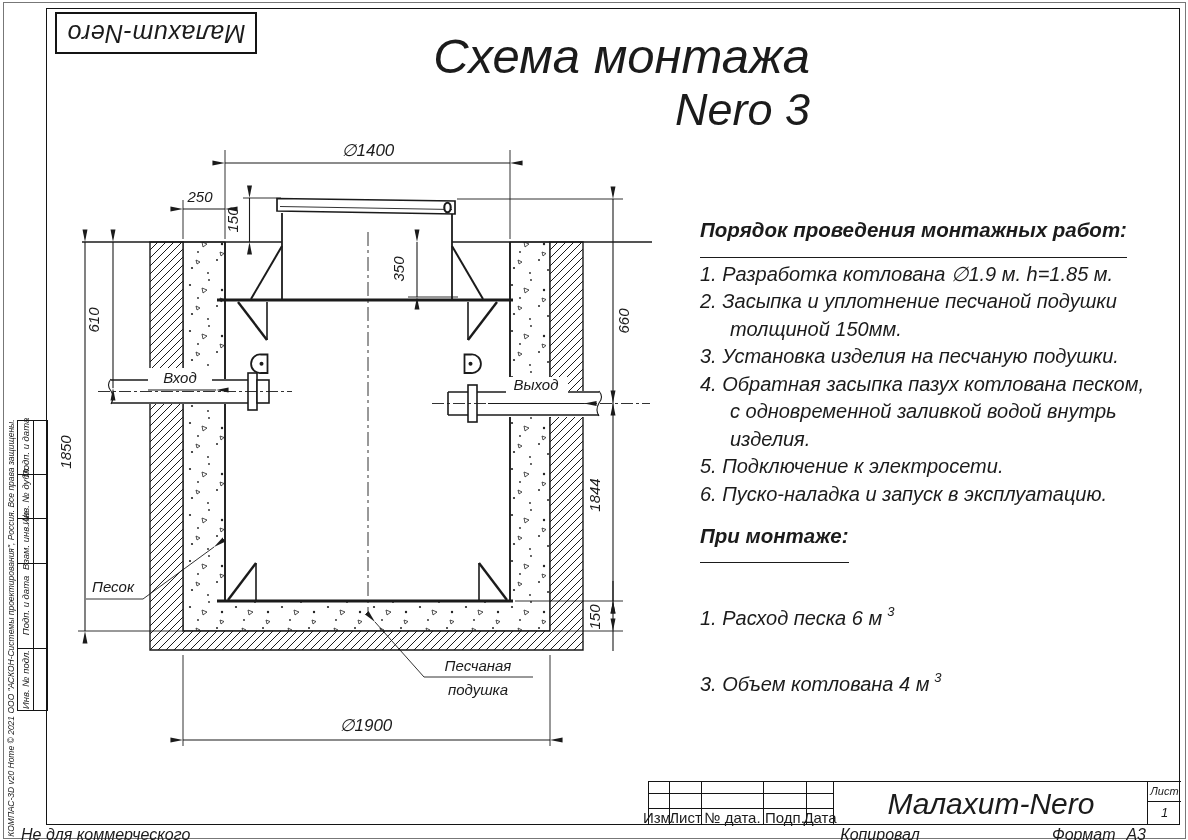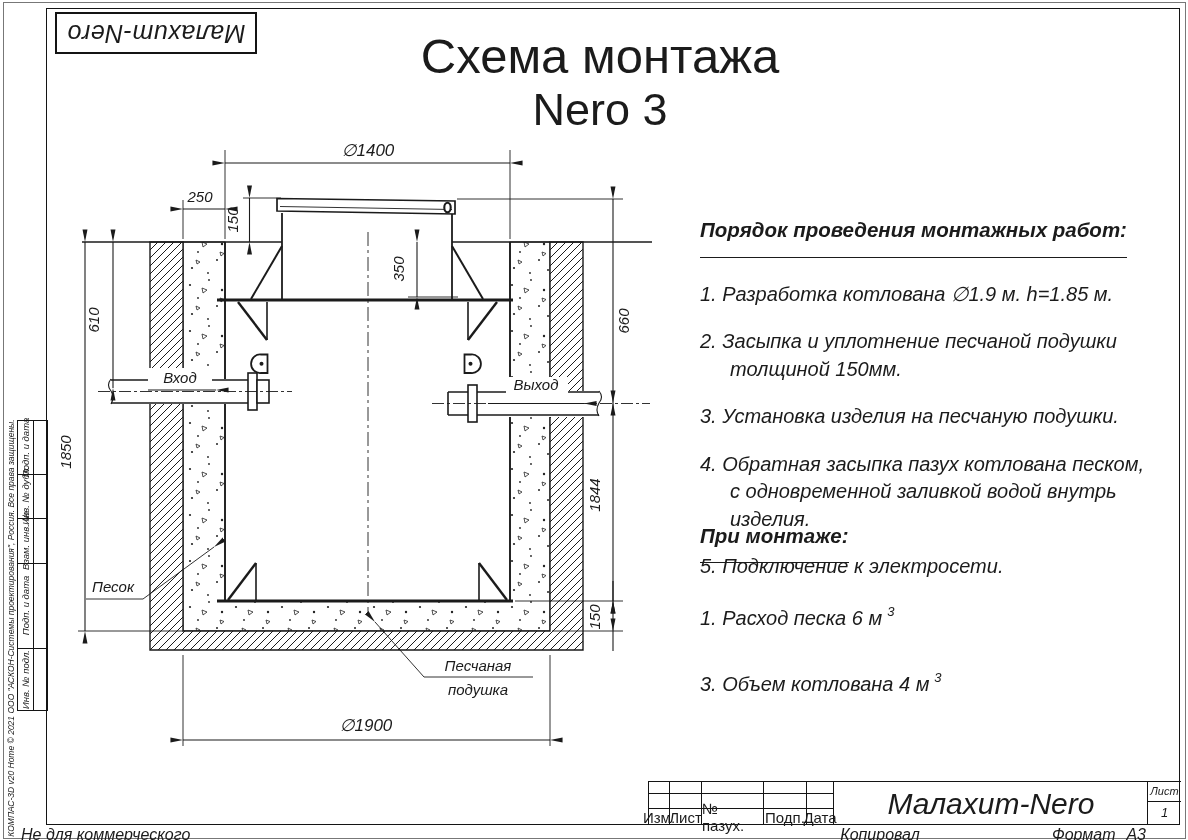--- a/index.html
+++ b/index.html
@@ -7,28 +7,28 @@
        font-family:"Liberation Sans",sans-serif;color:#1b1b1b;}
   .abs{position:absolute;}
   .sheet-edge{left:3px;top:2px;width:1181px;height:835px;border:1px solid #777;}
   .frame{left:46px;top:8px;width:1132px;height:815px;border:1.8px solid #141414;}
   
   .logo-box{left:55px;top:12px;width:198px;height:38px;border:2px solid #141414;
             display:flex;align-items:center;justify-content:center;}
   .logo-box span{display:inline-block;transform:rotate(180deg);
                  font-style:italic;font-size:25px;letter-spacing:.5px;}
   
-  .main-title{left:390px;top:28px;width:420px;text-align:center;}
+  .main-title{left:390px;top:28px;width:420px;text-align:right;font-style:italic;}
   .main-title .t1{font-size:49px;line-height:56px;}
   .main-title .t2{font-size:45px;line-height:52px;}
   
   .instr{left:700px;top:216px;width:450px;font-style:italic;font-size:20px;line-height:27.5px;}
   .instr .hd, .mont .hd{font-weight:bold;font-size:20.5px;display:inline-block;
         border-bottom:1.6px solid #1b1b1b;padding-bottom:13px;margin-bottom:3px;}
-  .itm{text-indent:-30px;padding-left:30px;margin-top:20px;}
+  .itm{text-indent:-30px;padding-left:30px;}
   .mont{left:700px;top:522px;width:450px;font-style:italic;font-size:20px;line-height:27px;}
   .mont .mitm{margin-top:32px;}
   .m3sup{font-size:13px;vertical-align:9px;margin-left:5px;}
   
   .revtable{left:648px;top:781px;width:185px;height:43px;border-left:1.6px solid #141414;
             border-top:1.6px solid #141414;display:grid;
             grid-template-columns:21px 32px 62px 43px 27px;grid-template-rows:12px 15px 16px;}
   .revtable div{border-right:1.3px solid #141414;border-bottom:1.3px solid #141414;
             font-size:15px;display:flex;align-items:center;justify-content:center;}
   .revtable div:nth-last-child(-n+5){border-bottom:none;}
@@ -223,20 +223,21 @@
   </g>
 </svg>
 
 <div class="abs instr">
   <span class="hd">Порядок проведения монтажных работ:</span>
   <div class="itm">1. Разработка котлована ∅1.9 м. h=1.85 м.</div>
   <div class="itm">2. Засыпка и уплотнение песчаной подушки толщиной 150мм.</div>
   <div class="itm">3. Установка изделия на песчаную подушки.</div>
   <div class="itm">4. Обратная засыпка пазух котлована песком, с одновременной заливкой водой внутрь изделия.</div>
   <div class="itm">5. Подключение к электросети.</div>
+  <div class="itm">6. Пуско-наладка и запуск в эксплуатацию.</div>
 </div>
 
 <div class="abs mont">
   <span class="hd">При монтаже:</span>
   <div class="mitm">
     <span>1. Расход песка 6 м</span><span class="m3sup">3</span>
   </div>
   <div class="mitm">
     <span>3. Объем котлована 4 м</span><span class="m3sup">3</span>
   </div>
@@ -248,21 +249,21 @@
     <div></div>
     <div></div>
     <div></div>
   <div></div>
     <div></div>
     <div></div>
     <div></div>
     <div></div>
   <div>Изм.</div>
   <div>Лист</div>
-  <div>№ пазух.</div>
+  <div>№ дата.</div>
   <div>Подп.</div>
   <div>Дата</div>
 </div>
 <div class="abs titlecell">
   <span>Малахит-Nero</span>
 </div>
 <div class="abs sheetcell">
   <div class="lbl">Лист</div>
   <div class="num">1</div>
 </div>

